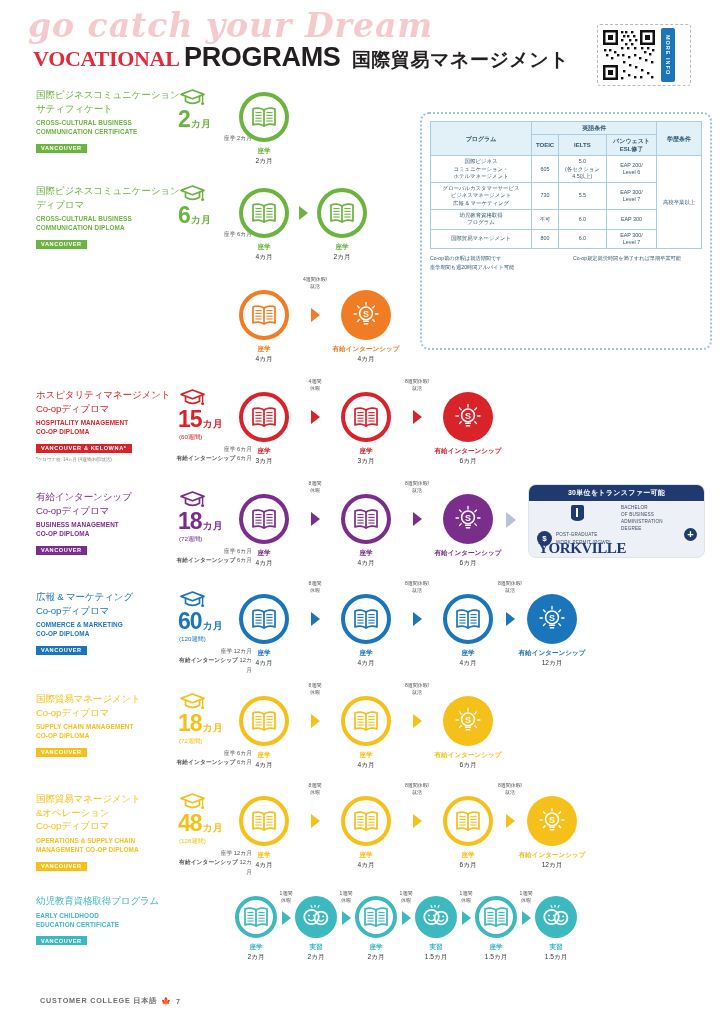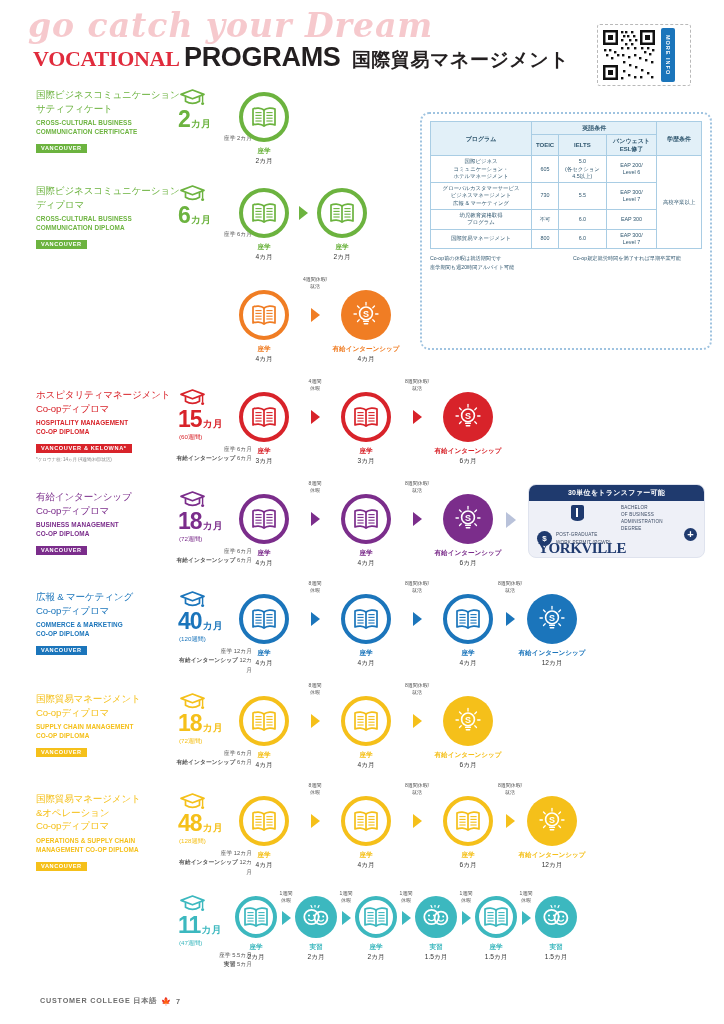--- a/index.html
+++ b/index.html
@@ -627,21 +627,21 @@
      <div class="campus-note"></div>
         </div>
         <div class="durbox">
           <div class="cap-icon"><svg width="27" height="19" viewBox="0 0 27 19">
     <path d="M13.5 2 L25 6.4 L13.5 10.8 L2 6.4 Z" fill="none" stroke="#1b75bb" stroke-width="1.7" stroke-linejoin="round"></path>
     <path d="M6.5 8.6 L6.5 13.2 Q13.5 17.4 20.5 13.2 L20.5 8.6" fill="none" stroke="#1b75bb" stroke-width="1.7" stroke-linejoin="round"></path>
     <line x1="23.6" y1="7" x2="23.6" y2="14" stroke="#1b75bb" stroke-width="1.4"></line>
     <circle cx="23.6" cy="15.4" r="1.5" fill="#1b75bb"></circle>
   </svg></div>
      <div class="dur" style="color:#1b75bb">
-       <span class="num">40</span><span class="unit">カ月</span>
+       <span class="num">60</span><span class="unit">カ月</span>
      </div>
      <div class="weeks" style="color:#1b75bb">(120週間)</div>
      <div class="sub">
             <div>座学 12カ月</div>
             <div><b>有給インターンシップ</b> 12カ月</div>
           </div>
         </div>
         <div class="track">
           <div class="node" style="left: -15px; top: 4px;">
             <div class="circ ring" style="width:50px;height:50px;border-color:#1b75bb">
@@ -965,35 +965,26 @@
   </svg>
             </div>
        <div class="nlabel" style="color:#f5c01a">
          <span>有給インターンシップ</span><br>
          <span class="n2">12カ月</span>
        </div>
           </div>
         </div>
       </div>
       <div class="row" style="top: 894px; height: 96px;">
-        <div class="durbox">
-          <div class="cap-icon"><svg width="27" height="19" viewBox="0 0 27 19">
-    <path d="M13.5 2 L25 6.4 L13.5 10.8 L2 6.4 Z" fill="none" stroke="#3cb8bf" stroke-width="1.7" stroke-linejoin="round"></path>
-    <path d="M6.5 8.6 L6.5 13.2 Q13.5 17.4 20.5 13.2 L20.5 8.6" fill="none" stroke="#3cb8bf" stroke-width="1.7" stroke-linejoin="round"></path>
-    <line x1="23.6" y1="7" x2="23.6" y2="14" stroke="#3cb8bf" stroke-width="1.4"></line>
-    <circle cx="23.6" cy="15.4" r="1.5" fill="#3cb8bf"></circle>
-  </svg></div>
-     <div class="dur" style="color:#3cb8bf">
-       <span class="num">11</span><span class="unit">カ月</span>
-     </div>
-     <div class="weeks" style="color:#3cb8bf">(47週間)</div>
-     <div class="sub">
-            <div>座学 5.5カ月</div>
-            <div><b>実習</b> 5カ月</div>
-          </div>
+        <div class="info">
+          <div class="jp-name" style="white-space:pre-line;color:#3cb8bf">幼児教育資格取得プログラム</div>
+     <div class="en-name" style="white-space:pre-line;color:#3cb8bf">EARLY CHILDHOOD
+EDUCATION CERTIFICATE</div>
+     <div><span class="campus" style="background:#3cb8bf">VANCOUVER</span></div>
+     <div class="campus-note"></div>
         </div>
         <div class="track">
           <div class="node" style="left: -23px; top: 2px;">
             <div class="circ ring" style="width:42px;height:42px;border-color:#3cb8bf">
               <svg width="28" height="24" viewBox="0 0 28 24">
     <path d="M14 5 C11 2.6,6 2.6,3 4 L3 20 C6 18.6,11 18.6,14 21 C17 18.6,22 18.6,25 20 L25 4 C22 2.6,17 2.6,14 5 Z" fill="none" stroke="#3cb8bf" stroke-width="1.7" stroke-linejoin="round"></path>
     <line x1="14" y1="5" x2="14" y2="21" stroke="#3cb8bf" stroke-width="1.7"></line>
     <g stroke="#3cb8bf" stroke-width="1.1">
       <line x1="5.4" y1="7.6" x2="11.6" y2="7.6"></line>
                   <line x1="5.4" y1="10.4" x2="11.6" y2="10.4"></line>

